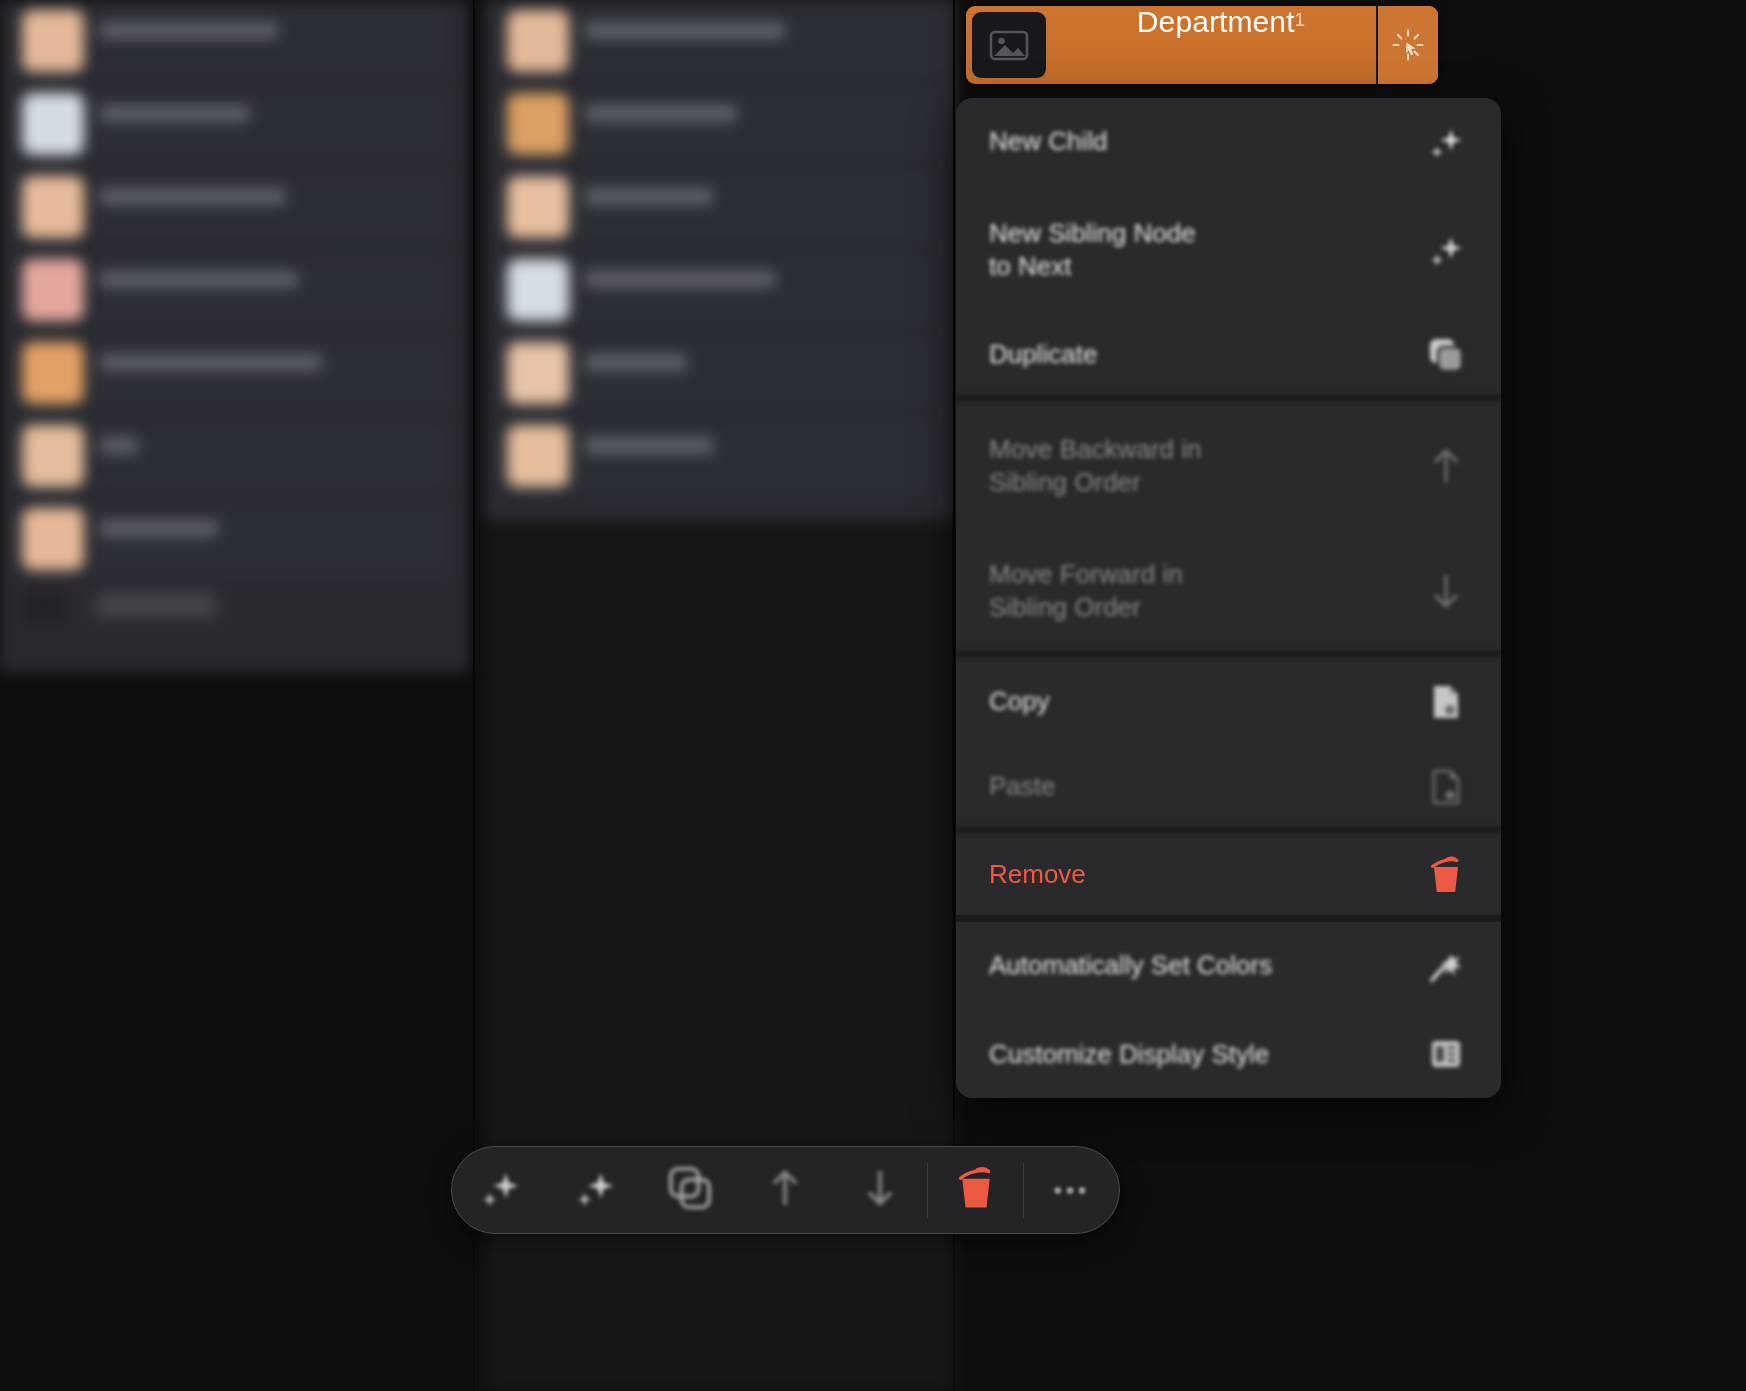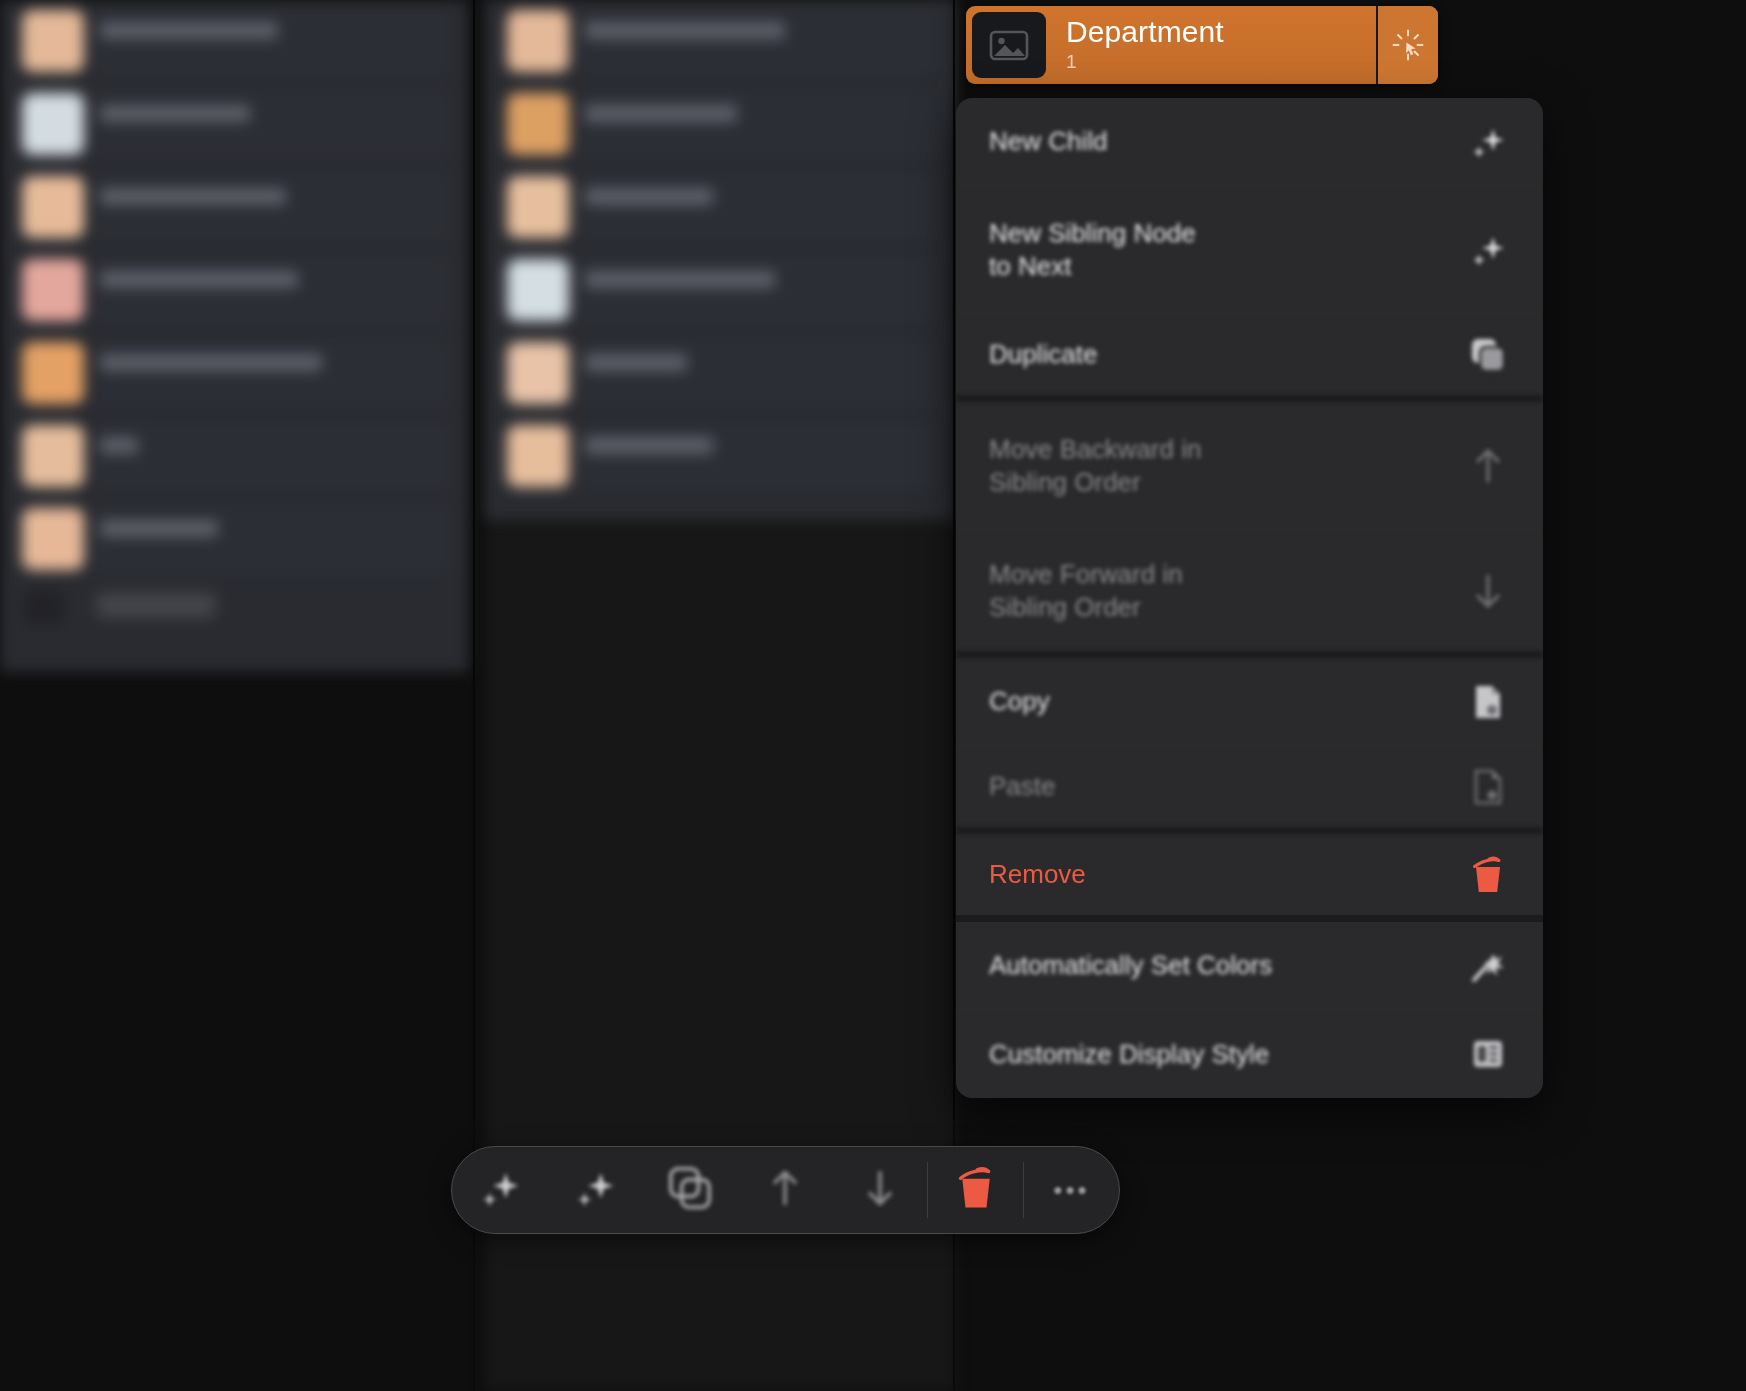--- a/index.html
+++ b/index.html
@@ -33,32 +33,32 @@
     position:absolute; left:966px; top:6px; width:472px; height:78px;
     border-radius:9px; overflow:hidden; display:flex; align-items:stretch;
     background:linear-gradient(180deg,#d8793000 0,#00000012 100%), #d0742d;
     box-shadow:0 2px 10px rgba(0,0,0,.5);
   }
   #node-thumb{
     width:74px; margin:6px 0 6px 6px; border-radius:9px;
     background:#18191c; display:flex; align-items:center; justify-content:center;
   }
   #node-thumb svg{ opacity:.33; }
-  #node-text{ flex:1; display:flex; flex-direction:column; justify-content:center; padding-left:20px; }
+  #node-text{ flex:1; display:flex; flex-direction:row; justify-content:center; padding-left:20px; }
   #node-title{ color:#fff; font-size:30px; line-height:32px; letter-spacing:.1px; }
   #node-sub{ color:#f3ddcb; font-size:19px; line-height:24px; opacity:.88; margin-top:2px; }
   #node-action{
     width:62px; border-left:2px solid #19191b;
     display:flex; align-items:center; justify-content:center;
     background:#cd7631;
   }
 
   
   #ctx-menu{
-    position:absolute; left:956px; top:98px; width:587px;
+    position:absolute; left:956px; top:98px; width:545px;
     background:#2a2a2c; border-radius:16px; overflow:hidden;
     box-shadow:0 14px 44px rgba(0,0,0,.62);
   }
   .mi{
     position:relative; display:flex; align-items:center; justify-content:space-between;
     padding:0 34px 0 33px; min-height:88px;
     border-bottom:1px solid #323234;
     color:#e9e9ea; font-size:26px; line-height:33px;
   }
   .mi:last-child{ border-bottom:none; }

